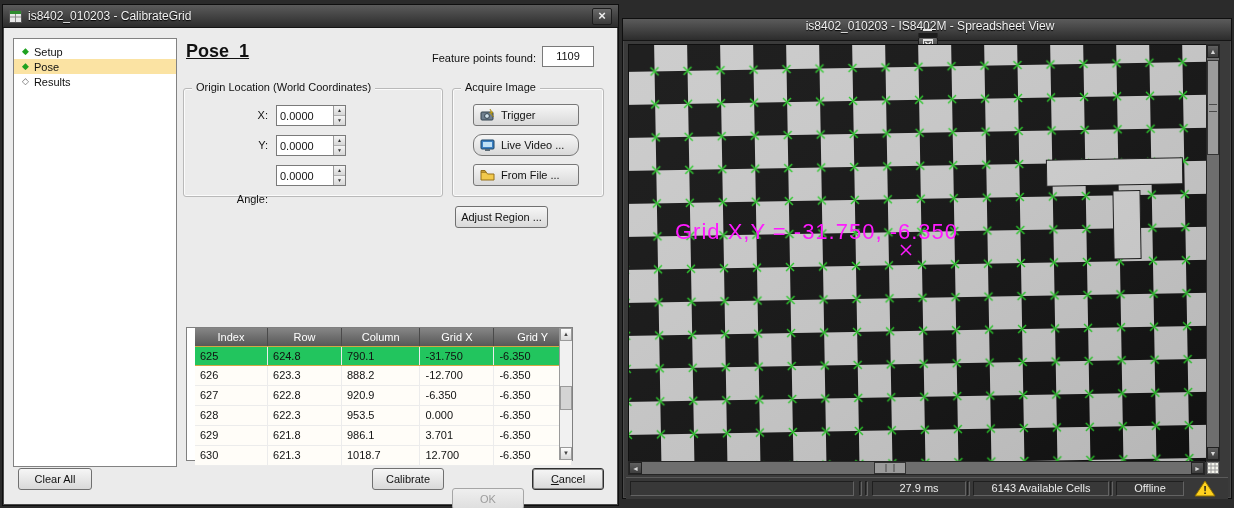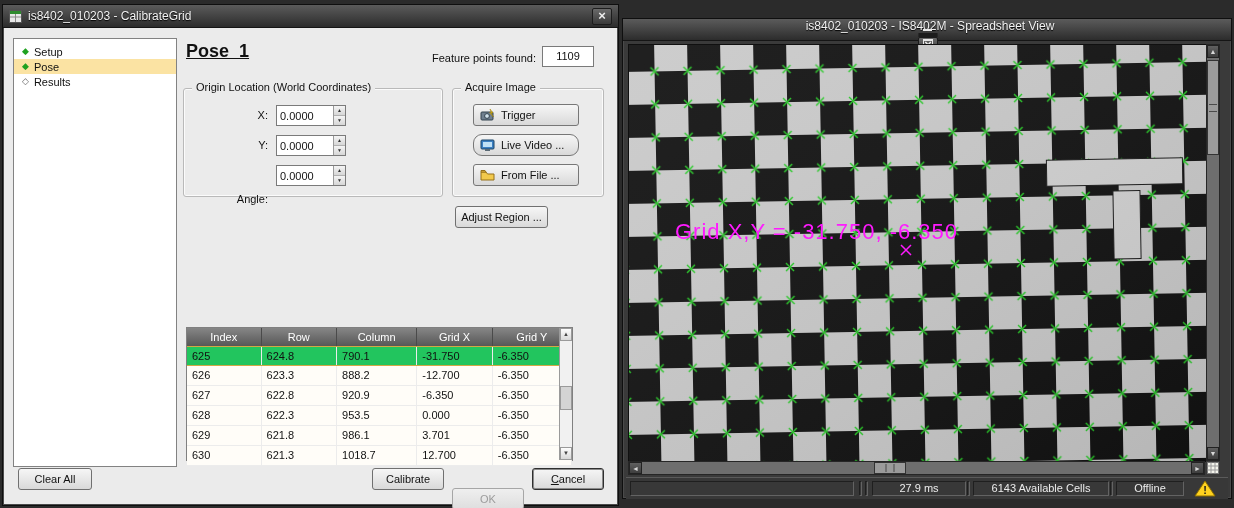--- a/index.html
+++ b/index.html
@@ -34,21 +34,21 @@
   .spinbtn{flex:1;font-size:5px;line-height:8px;text-align:center;color:#333;background:linear-gradient(#f4f4f4,#d6d6d6);border-bottom:1px solid #b0b0b0;}
   .spinbtn:last-child{border-bottom:none;}
   .ibtn{position:absolute;height:22px;background:linear-gradient(#f6f6f6,#d9d9d9);border:1px solid #777;border-radius:3px;display:flex;align-items:center;font-size:11px;color:#111;padding:0 6px;box-sizing:border-box;}
   .ibtn .ibtn-ico{margin-right:6px;display:inline-flex;}
   .btn{position:absolute;height:22px;background:linear-gradient(#f6f6f6,#d9d9d9);border:1px solid #707070;border-radius:3px;font-family:"Liberation Sans",sans-serif;font-size:11px;color:#111;text-align:center;line-height:20px;padding:0;}
   .btn.disabled{color:#9c9c9c;border-color:#a6a6a6;background:linear-gradient(#efefef,#dedede);}
   .btn.default{border-color:#2f2f2f;box-shadow:0 0 0 1px #8a8a8a inset;}
   .accel{display:inline-block;}
   .accel::first-letter{text-decoration:underline;}
   
-  .ftable{position:absolute;left:183px;top:322px;width:387px;height:134px;border:1px solid #808080;background:#fff;box-sizing:border-box;}
+  .ftable{position:absolute;left:183px;top:322px;width:387px;height:134px;border:1px solid #808080;background:#fff;box-sizing:border-box;padding-left:8px;}
   .thead{display:flex;height:18px;background:linear-gradient(#868686,#575757);}
   .th{font-size:11px;color:#fff;text-align:center;line-height:18px;border-right:1px solid #4a4a4a;box-sizing:border-box;}
   .trow{display:flex;height:19px;border-bottom:1px solid #ececec;background:#fffdf8;}
   .trow.sel{background:#22c55e;border-top:1px solid #d2a845;border-bottom:1px solid #d2a845;height:18px;}
   .td{font-size:11px;color:#111;line-height:18px;padding-left:5px;border-right:1px solid #ececec;box-sizing:border-box;white-space:nowrap;overflow:hidden;}
   .c0{width:79px;}.c1{width:80px;}.c2{width:85px;}.c3{width:80px;}.c4{width:84px;}
   .tscroll{position:absolute;right:0;top:0;width:13px;height:132px;background:#f1f1f1;border-left:1px solid #9a9a9a;box-sizing:border-box;}
   .sarrow{position:absolute;left:0;width:12px;height:13px;background:linear-gradient(#fdfdfd,#d8d8d8);border:1px solid #9a9a9a;box-sizing:border-box;font-size:6px;line-height:11px;text-align:center;color:#444;}
   .sthumb{position:absolute;left:0;width:12px;background:#d4d4d4;border:1px solid #9a9a9a;box-sizing:border-box;}
   

